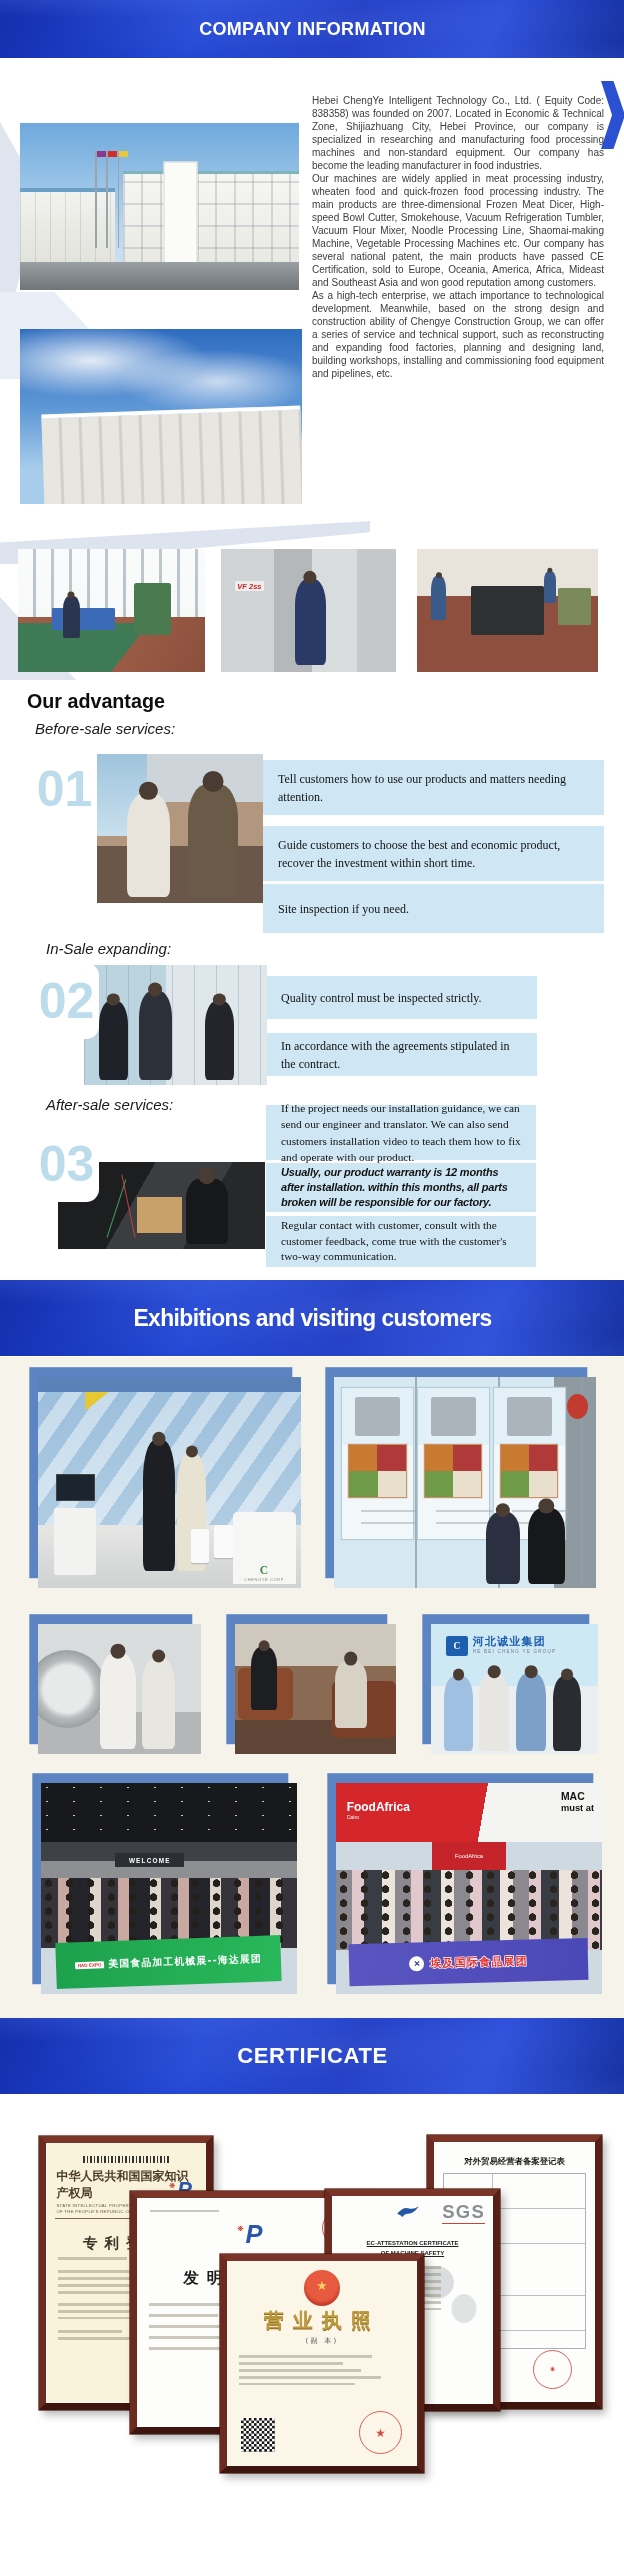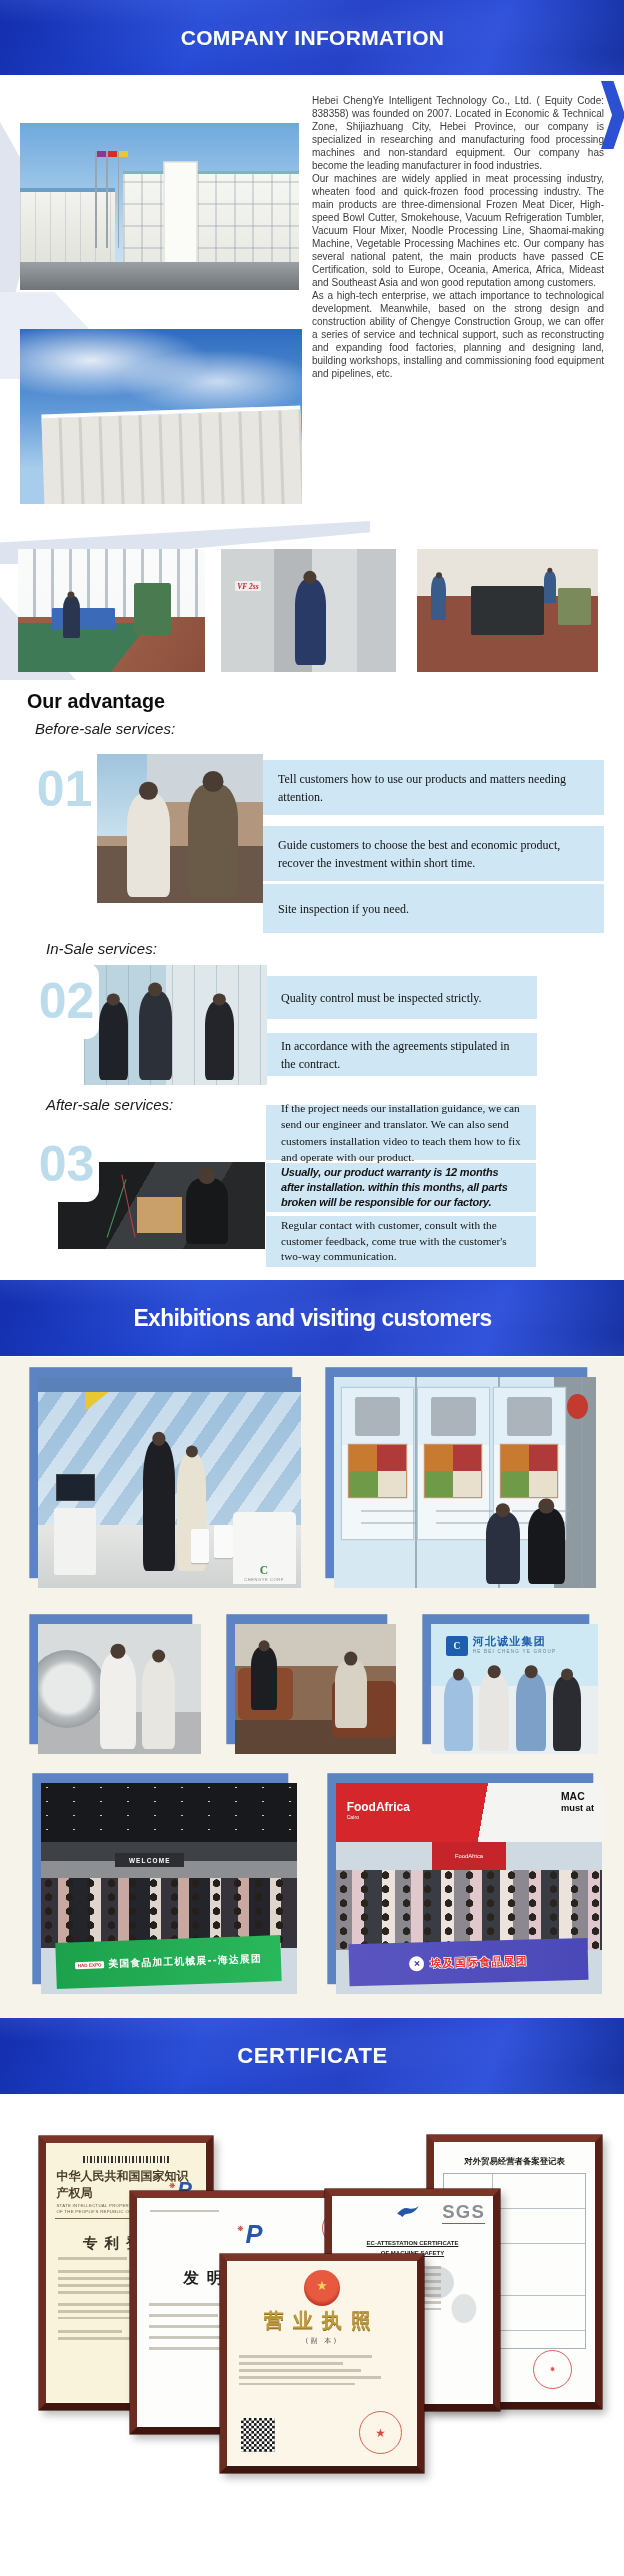--- a/index.html
+++ b/index.html
@@ -6,39 +6,39 @@
   .page{position:relative;width:625px;height:2576px;margin:0 auto;overflow:hidden;
         font-family:"Liberation Sans",sans-serif;background:#fff;}
   
   .banner{position:absolute;left:0;width:625px;display:flex;align-items:center;justify-content:center;
     color:#fff;font-weight:700;
     background:
       radial-gradient(95% 130% at 18% -45%, rgba(90,125,240,.55), rgba(90,125,240,0) 60%),
       radial-gradient(130% 150% at 88% 150%, rgba(70,105,230,.5), rgba(70,105,230,0) 55%),
       radial-gradient(70% 120% at 55% 40%, rgba(140,165,255,.18), rgba(140,165,255,0) 70%),
       linear-gradient(112deg,#142fae 0%,#2247d4 32%,#1a37c0 56%,#2a4cd8 78%,#15309f 100%);}
-  #banner-top{top:0;height:75px;font-size:21px;letter-spacing:0.3px;}
+  #banner-top{top:0;height:58px;font-size:18px;letter-spacing:0.3px;}
   #banner-exh{top:1280px;height:76px;font-size:24px;letter-spacing:-0.6px;}
   #banner-exh .t{transform:scaleX(.95);}
   #banner-cert{top:2018px;height:76px;font-size:22px;letter-spacing:0.6px;}
   #banner-rel{top:2505px;height:71px;font-size:24px;font-style:italic;letter-spacing:-0.6px;}
   
   .wedge{position:absolute;z-index:0;}
   #w1{left:0;top:122px;width:41px;height:191px;background:#dfe4ef;clip-path:polygon(0 0,100% 38%,25% 100%,0 100%);}
   #w2{left:0;top:292px;width:136px;height:87px;background:#e9edf5;clip-path:polygon(0 0,40% 0,100% 100%,0 100%);}
   #w3{left:0;top:521px;width:370px;height:43px;background:#dde3ef;clip-path:polygon(0 50%,100% 0,100% 26%,7% 100%,0 100%);}
   #w4{left:0;top:597px;width:76px;height:83px;background:#dfe4ef;clip-path:polygon(0 0,100% 100%,0 100%);}
   #chev{position:absolute;right:0;top:81px;width:24px;height:68px;background:#2b50d2;
         clip-path:polygon(0 0,52% 0,100% 50%,52% 100%,0 100%,46% 50%);}
   
   .company-text{position:absolute;left:312px;top:94px;width:292px;color:#3c3c3c;
     font-size:10px;line-height:13px;text-align:justify;}
   .company-text p{margin:0;}
   
-  .photo{position:absolute;overflow:hidden;background:#d8dde2;z-index:1;font-family:Liberation Serif, serif;}
+  .photo{position:absolute;overflow:hidden;background:#d8dde2;z-index:1;}
   .psn{position:absolute;display:block;background:#24262b;border-radius:38% 38% 10% 10%/30% 30% 8% 8%;}
   .psn::before{content:"";position:absolute;left:50%;top:0;transform:translate(-50%,-62%);
     width:42%;padding-top:42%;border-radius:50%;background:#4a3c32;}
   
   #pb1{left:20px;top:123px;width:279px;height:167px;}
   #pb1 .sky{position:absolute;inset:0;background:linear-gradient(180deg,#6ea9dd,#b7d6ee 62%,#d8e8f4);}
   #pb1 .bleft{position:absolute;left:0;top:39%;width:34%;height:44%;
     background:repeating-linear-gradient(90deg,rgba(150,160,170,.3) 0 1.2px,transparent 1.2px 15px),linear-gradient(#f2f2ee,#e2e2dc);
     border-top:4px solid #6aa0c8;}
   #pb1 .bmain{position:absolute;left:37%;top:29%;width:63%;height:54%;
@@ -310,21 +310,21 @@
   <div class="photo" id="ap1">
     <div class="bg"></div>
     <div class="win"></div>
     <i class="psn" style="left:18%;top:26%;width:26%;height:70%;background:#e8e4dc;"></i>
     <i class="psn" style="left:55%;top:20%;width:30%;height:76%;background:#6a5a48;"></i>
   </div>
   <div class="sbox" id="sb1">Tell customers how to use our products and matters needing attention.</div>
   <div class="sbox" id="sb2">Guide customers to choose the best and economic product, recover the investment within short time.</div>
   <div class="sbox" id="sb3">Site inspection if you need.</div>
 
-  <div class="adv-sub" id="sub-insale">In-Sale  services:</div>
+  <div class="adv-sub" id="sub-insale">In-Sale  expanding:</div>
   <div class="numblob" id="num2">
     <span>02</span>
   </div>
   <div class="photo" id="ap2">
     <div class="bg"></div>
     <div class="bag"></div>
     <i class="psn" style="left:8%;top:30%;width:16%;height:66%;background:#20222a;"></i>
     <i class="psn" style="left:30%;top:22%;width:18%;height:74%;background:#2c3038;"></i>
     <i class="psn" style="left:66%;top:30%;width:16%;height:66%;background:#23252b;"></i>
   </div>

